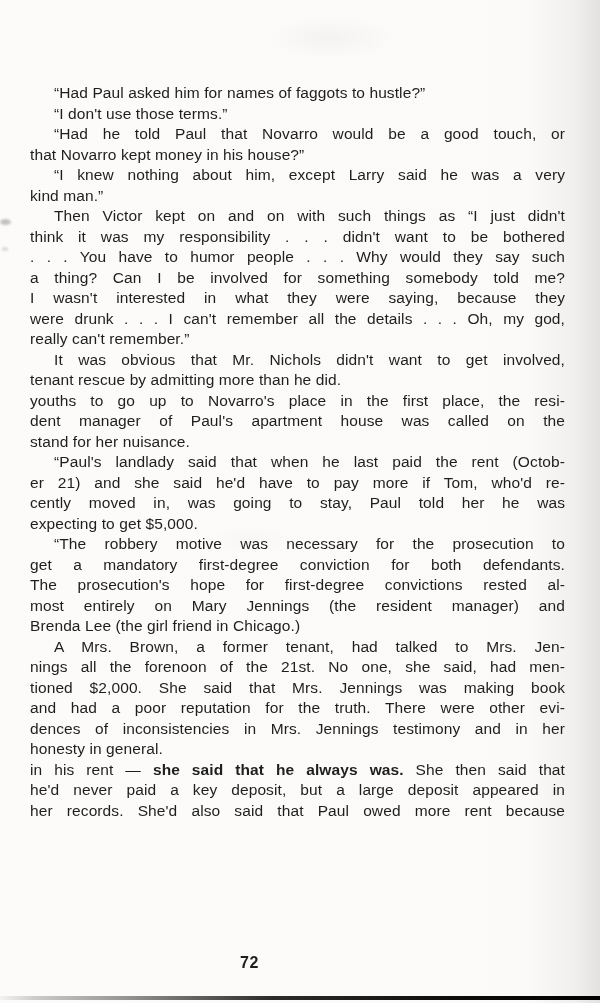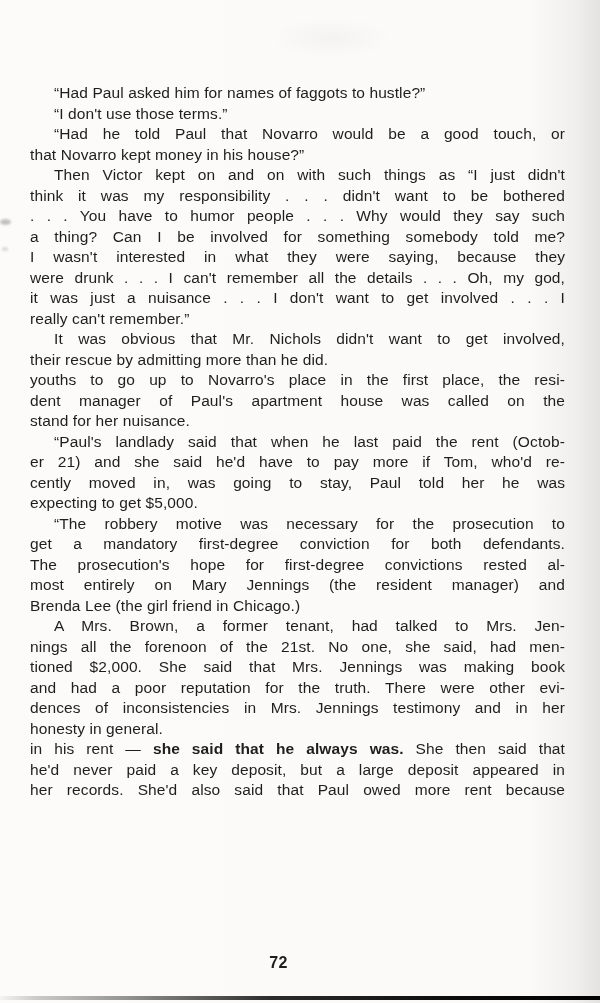--- a/index.html
+++ b/index.html
@@ -38,21 +38,21 @@
     letter-spacing: 0.1px;
   }
   .line.end { text-align-last: left; }
   .line.first { text-indent: 24px; }
   .bold { font-weight: bold; }
   .page-number {
     position: absolute;
     top: 954px;
     left: 240px;
     width: 48px;
-    text-align: right;
+    text-align: left;
     font-size: 16px;
     font-weight: bold;
     letter-spacing: 0.5px;
   }
   .scan-edge-line {
     position: absolute;
     left: 0;
     bottom: 3px;
     width: 600px;
     height: 4px;
@@ -97,32 +97,35 @@
         <div class="line first end"><span class="">“Had Paul asked him for names of faggots to hustle?”</span></div>
       </div>
       <div class="paragraph">
         <div class="line first end"><span class="">“I don't use those terms.”</span></div>
       </div>
       <div class="paragraph">
         <div class="line first"><span class="">“Had he told Paul that Novarro would be a good touch, or</span></div>
         <div class="line end"><span class="">that Novarro kept money in his house?”</span></div>
       </div>
       <div class="paragraph">
+        <div class="line first"><span class="">“I knew nothing about him, except Larry said he was a very</span></div>
+        <div class="line end"><span class="">kind man.”</span></div>
+      </div>
+      <div class="paragraph">
         <div class="line first"><span class="">Then Victor kept on and on with such things as “I just didn't</span></div>
         <div class="line"><span class="">think it was my responsibility . . . didn't want to be bothered</span></div>
         <div class="line"><span class="">. . . You have to humor people . . . Why would they say such</span></div>
         <div class="line"><span class="">a thing? Can I be involved for something somebody told me?</span></div>
         <div class="line"><span class="">I wasn't interested in what they were saying, because they</span></div>
         <div class="line"><span class="">were drunk . . . I can't remember all the details . . . Oh, my god,</span></div>
-        <div class="line"><span class="">it was just a nuisance . . . I don't want to get involved . . . I</span></div>
         <div class="line end"><span class="">really can't remember.”</span></div>
       </div>
       <div class="paragraph">
         <div class="line first"><span class="">It was obvious that Mr. Nichols didn't want to get involved,</span></div>
-        <div class="line end"><span class="">their rescue by admitting more than he did.</span></div>
+        <div class="line end"><span class="">tenant rescue by admitting more than he did.</span></div>
       </div>
       <div class="paragraph">
         <div class="line"><span class="">youths to go up to Novarro's place in the first place, the resi-</span></div>
         <div class="line"><span class="">dent manager of Paul's apartment house was called on the</span></div>
         <div class="line end"><span class="">stand for her nuisance.</span></div>
       </div>
       <div class="paragraph gap">
         <div class="line first"><span class="">“Paul's landlady said that when he last paid the rent (Octob-</span></div>
         <div class="line"><span class="">er 21) and she said he'd have to pay more if Tom, who'd re-</span></div>
         <div class="line"><span class="">cently moved in, was going to stay, Paul told her he was</span></div>

